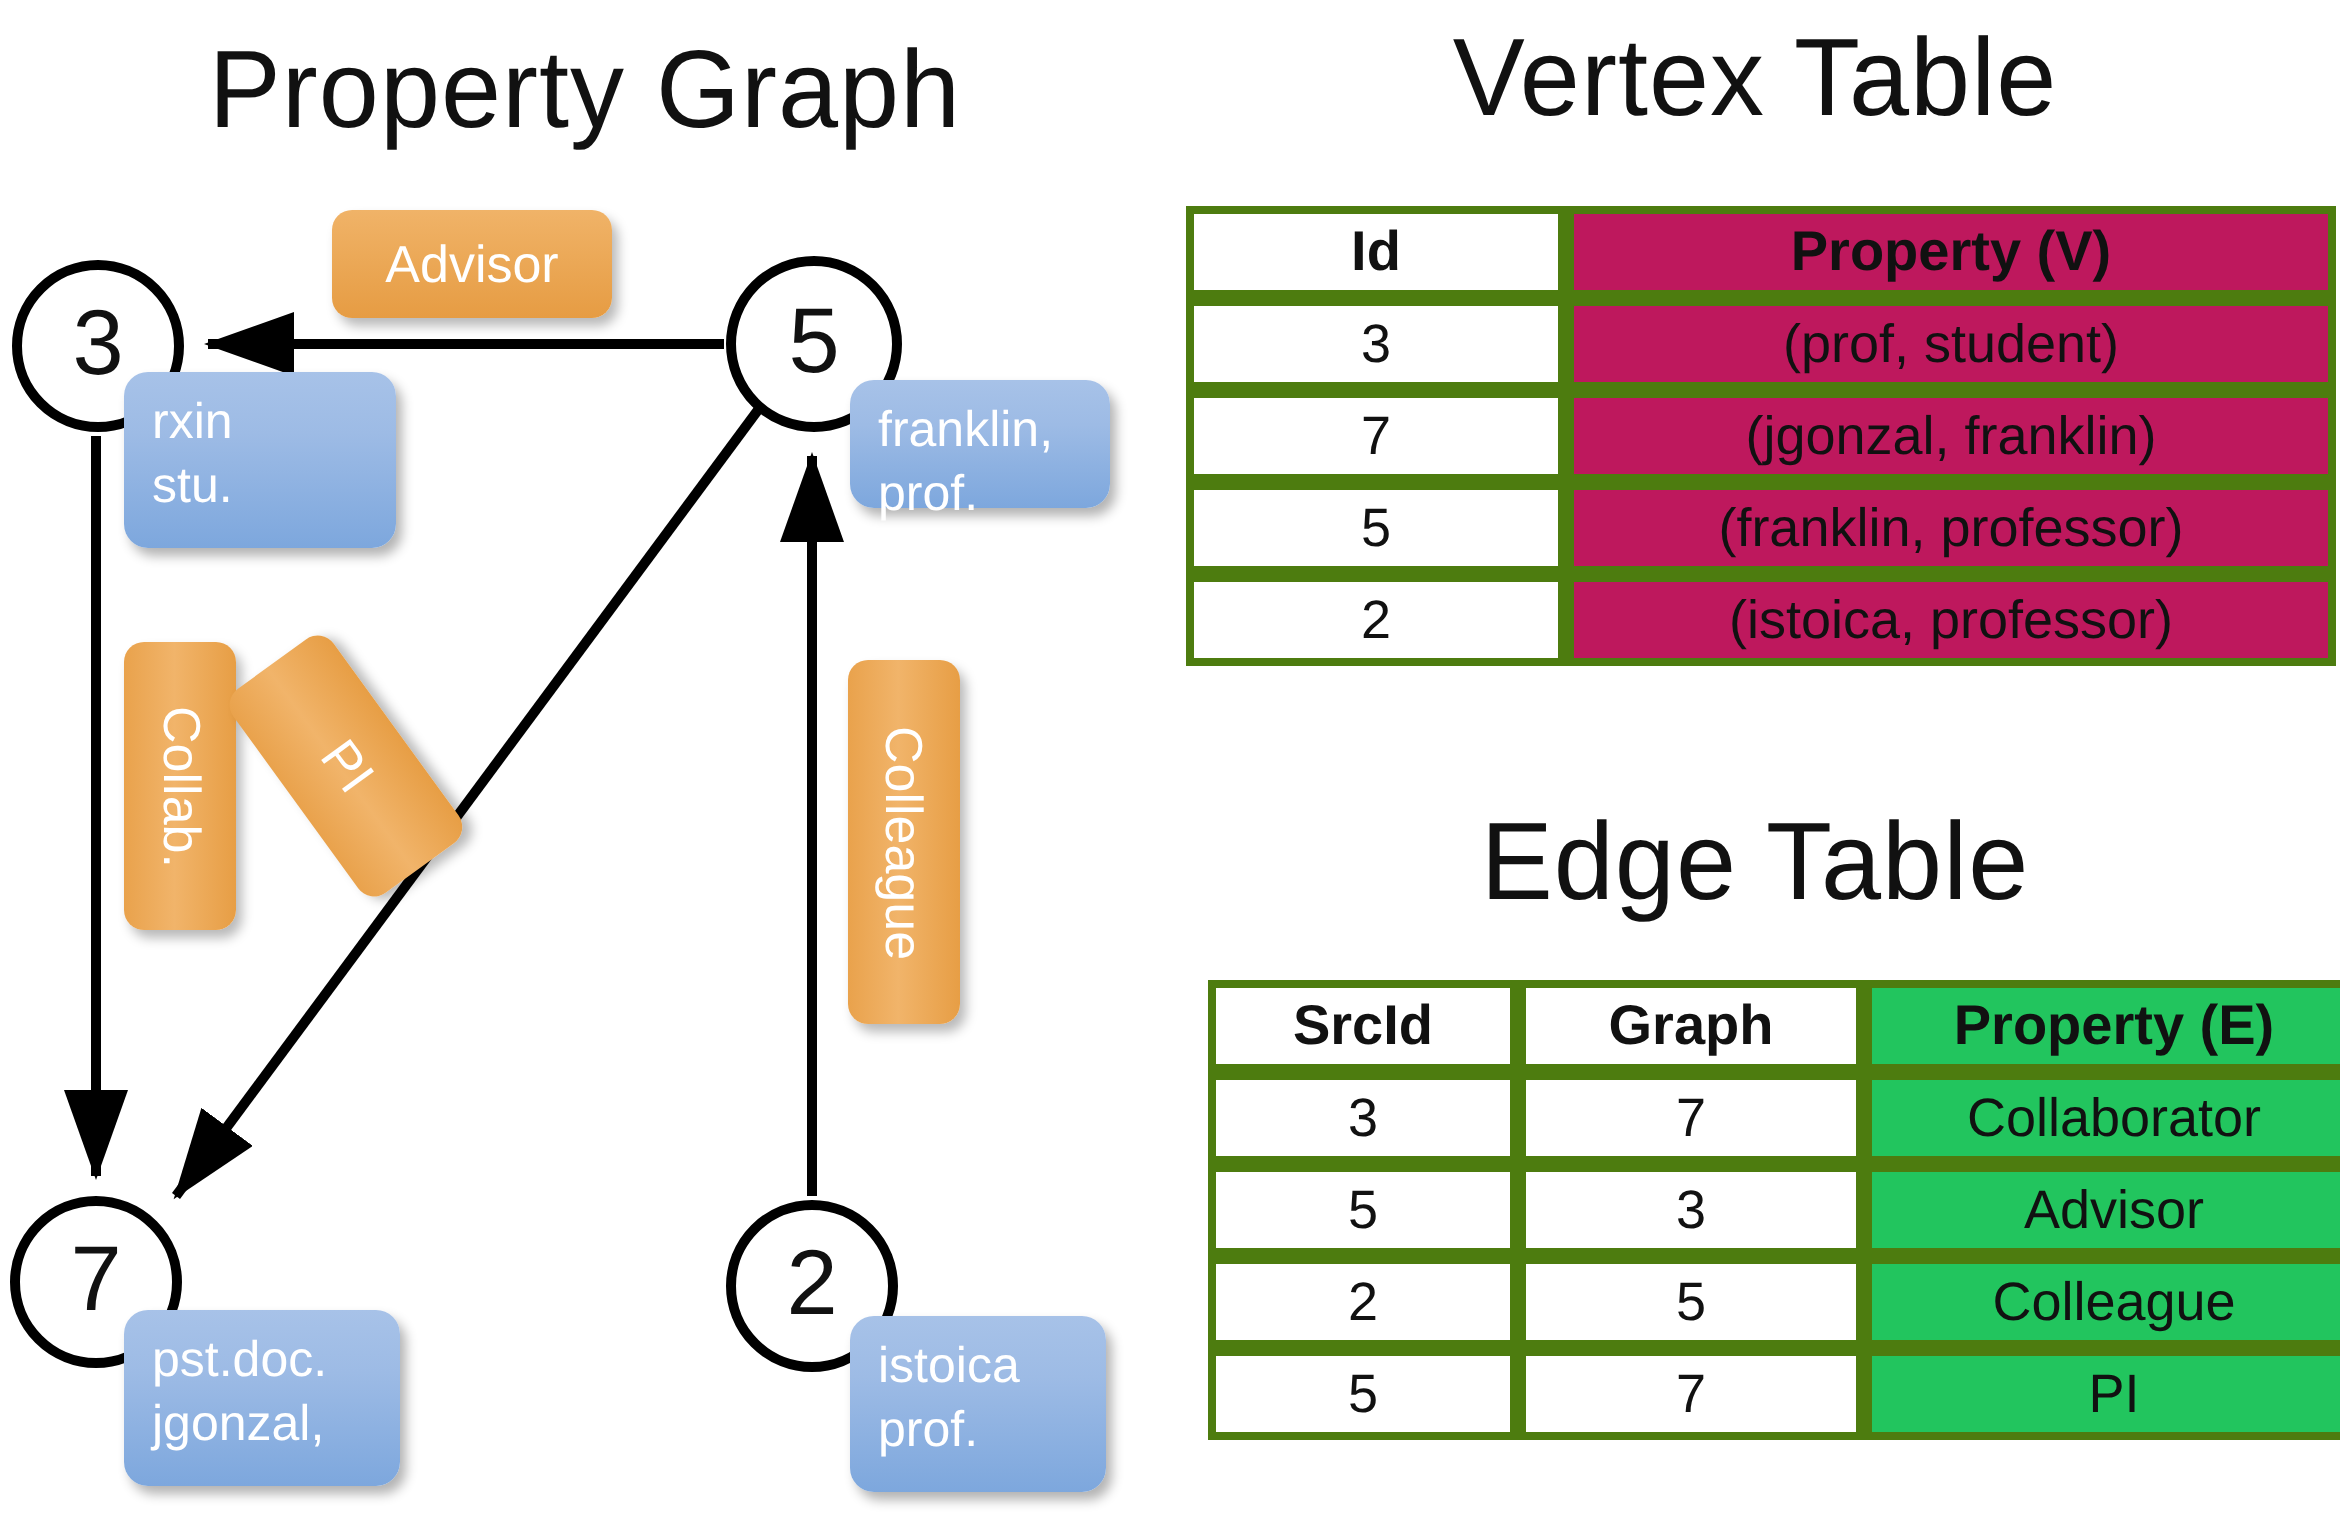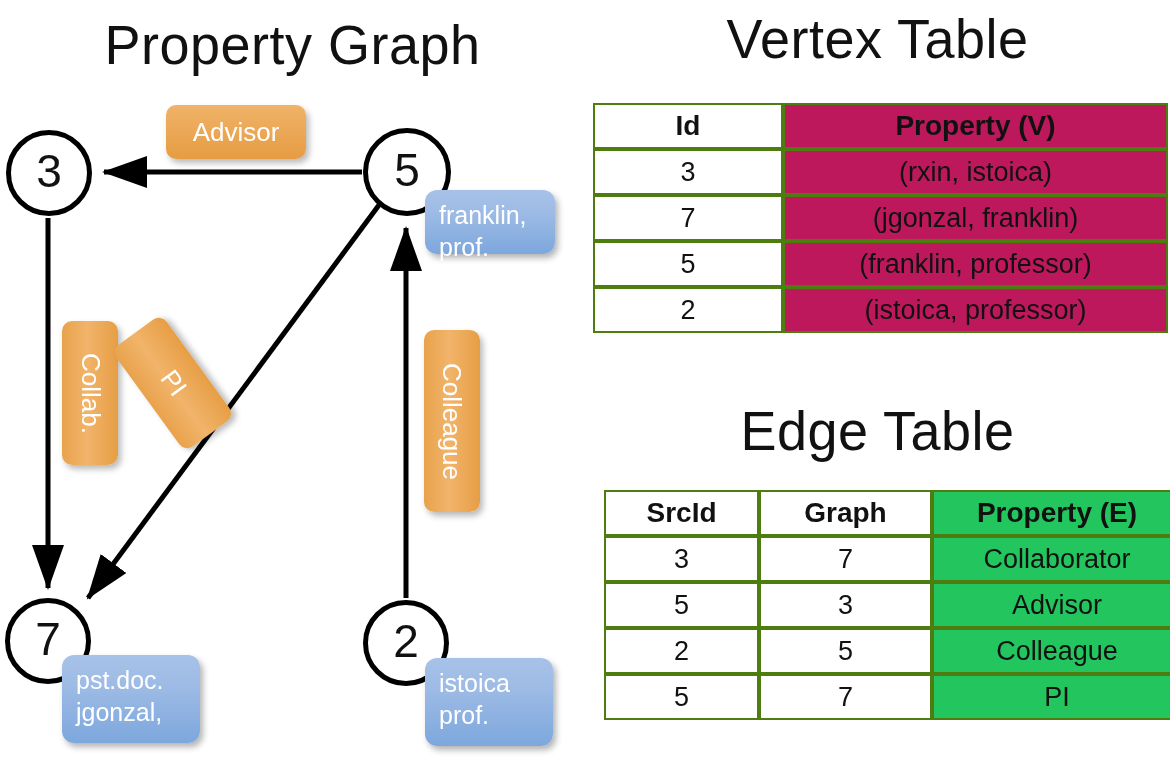--- a/index.html
+++ b/index.html
@@ -111,21 +111,21 @@
 
   
   table{
     position:absolute;
     border-collapse:separate;
     border-spacing:0;
     font-family:"Liberation Sans", sans-serif;
     table-layout:fixed;
   }
   table td, table th{
-    border:2px solid #4d7c0f;
+    border:4px solid #4d7c0f;
     text-align:center;
     font-weight:400;
     font-size:27px;
     color:#111;
     padding:0;
     height:46px;
     box-sizing:border-box;
     background:#ffffff;
     white-space:nowrap;
   }
@@ -171,20 +171,24 @@
   <div class="node" id="node-5">
     <span>5</span>
   </div>
   <div class="node" id="node-7">
     <span>7</span>
   </div>
   <div class="node" id="node-2">
     <span>2</span>
   </div>
 
+  <div class="vprop" id="vprop-3">
+    <div>rxin</div>
+    <div>stu.</div>
+  </div>
   <div class="vprop" id="vprop-5">
     <div>franklin,</div>
     <div>prof.</div>
   </div>
   <div class="vprop" id="vprop-7">
     <div>pst.doc.</div>
     <div>jgonzal,</div>
   </div>
   <div class="vprop" id="vprop-2">
     <div>istoica</div>
@@ -208,21 +212,21 @@
 <table id="vertex-table">
   <thead>
     <tr>
       <th class="col-id">Id</th>
       <th class="col-prop">Property (V)</th>
     </tr>
   </thead>
   <tbody>
     <tr>
       <td class="col-id">3</td>
-      <td class="col-prop">(rxin, istoica)</td>
+      <td class="col-prop">(prof, student)</td>
     </tr>
     <tr>
       <td class="col-id">7</td>
       <td class="col-prop">(jgonzal, franklin)</td>
     </tr>
     <tr>
       <td class="col-id">5</td>
       <td class="col-prop">(franklin, professor)</td>
     </tr>
     <tr>

